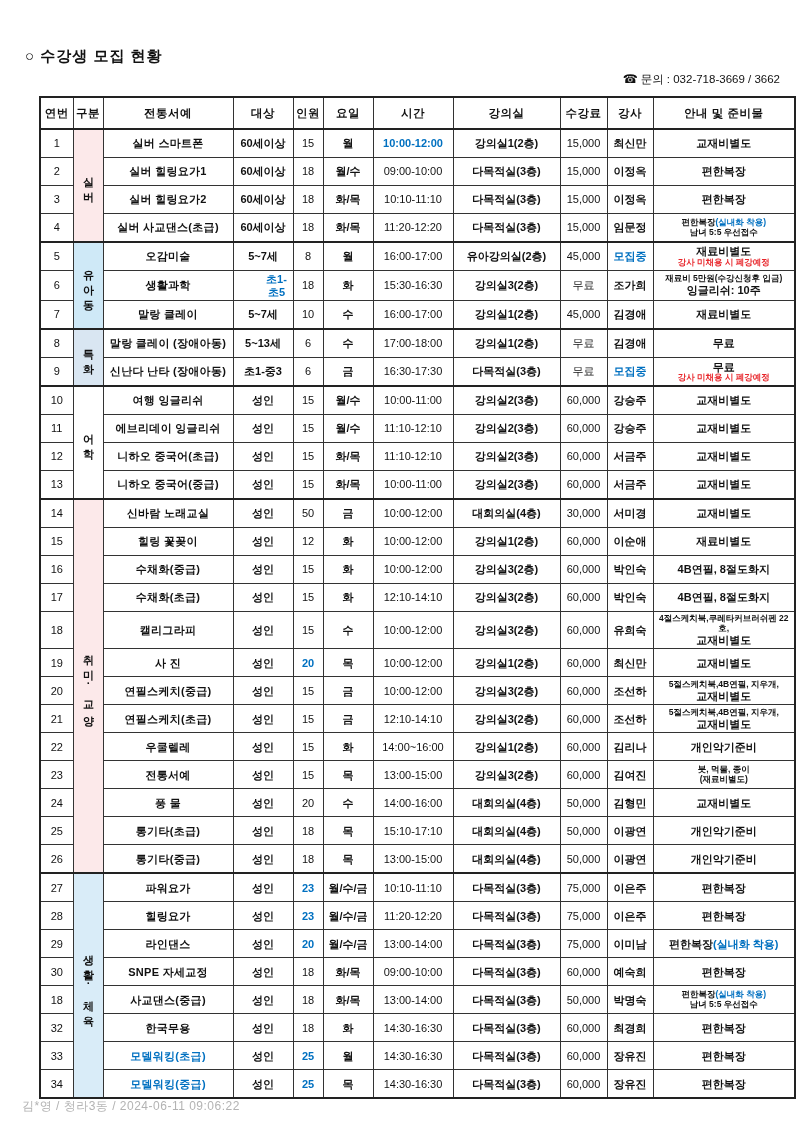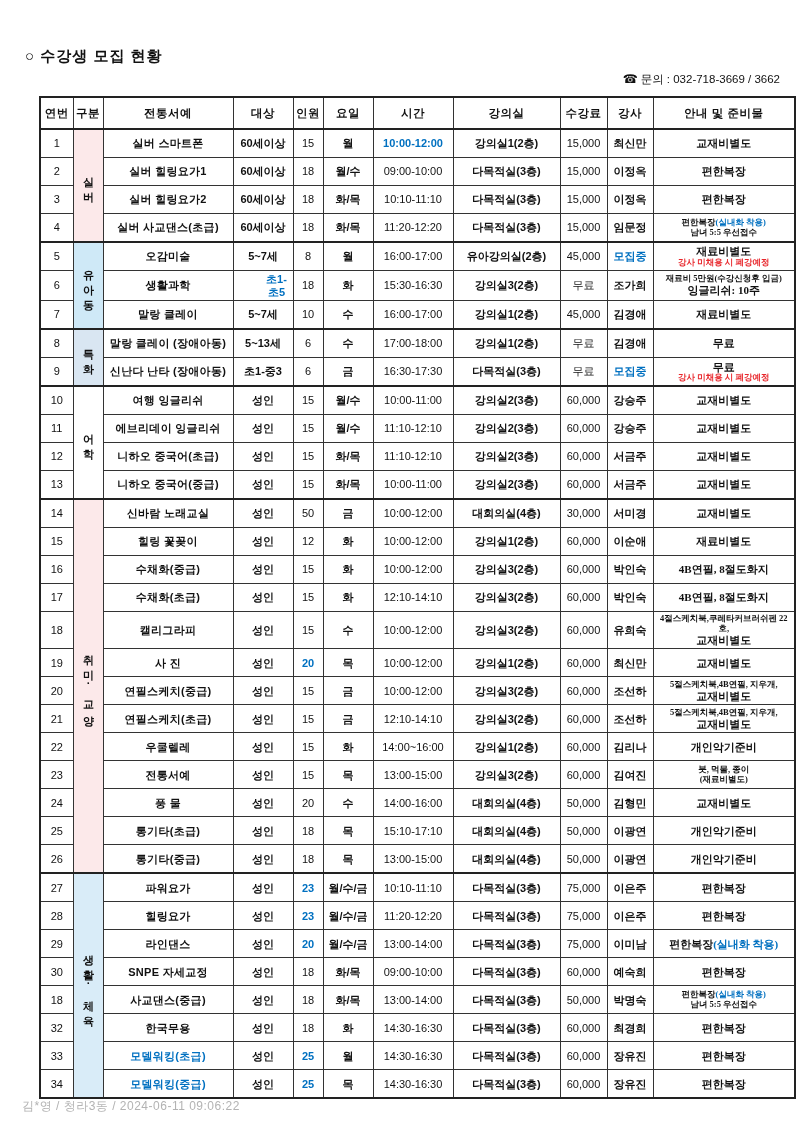--- a/index.html
+++ b/index.html
@@ -35,21 +35,21 @@
   tr.group-start td{border-top:2px solid #222;}
   .c-no{font-size:10.5px;}
   .c-program{font-weight:bold;font-size:11px;letter-spacing:0.3px;}
   .c-target{font-weight:600;font-size:10.5px;}
   .c-cap{font-size:10.5px;}
   .c-day{font-weight:600;font-size:10.5px;}
   .c-time{font-size:10.5px;}
   .c-room{font-weight:600;font-size:10.5px;}
   .c-fee{font-size:10.5px;}
   .c-inst{font-weight:600;font-size:10.5px;}
-  .c-note{font-size:10px;font-weight:600;font-family:Liberation Serif, serif;}
+  .c-note{font-size:10px;font-weight:600;}
   .c-note .line{display:block;}
   .c-note .line.sm{font-size:8.5px;}
   .cat-label{
     display:inline-block;
     writing-mode:vertical-rl;text-orientation:upright;
     font-weight:bold;font-size:11px;letter-spacing:4px;line-height:1;
   }
   .footer{
     position:absolute;left:22px;top:1098px;font-size:12px;color:#b3b3b3;
     letter-spacing:0.5px;

